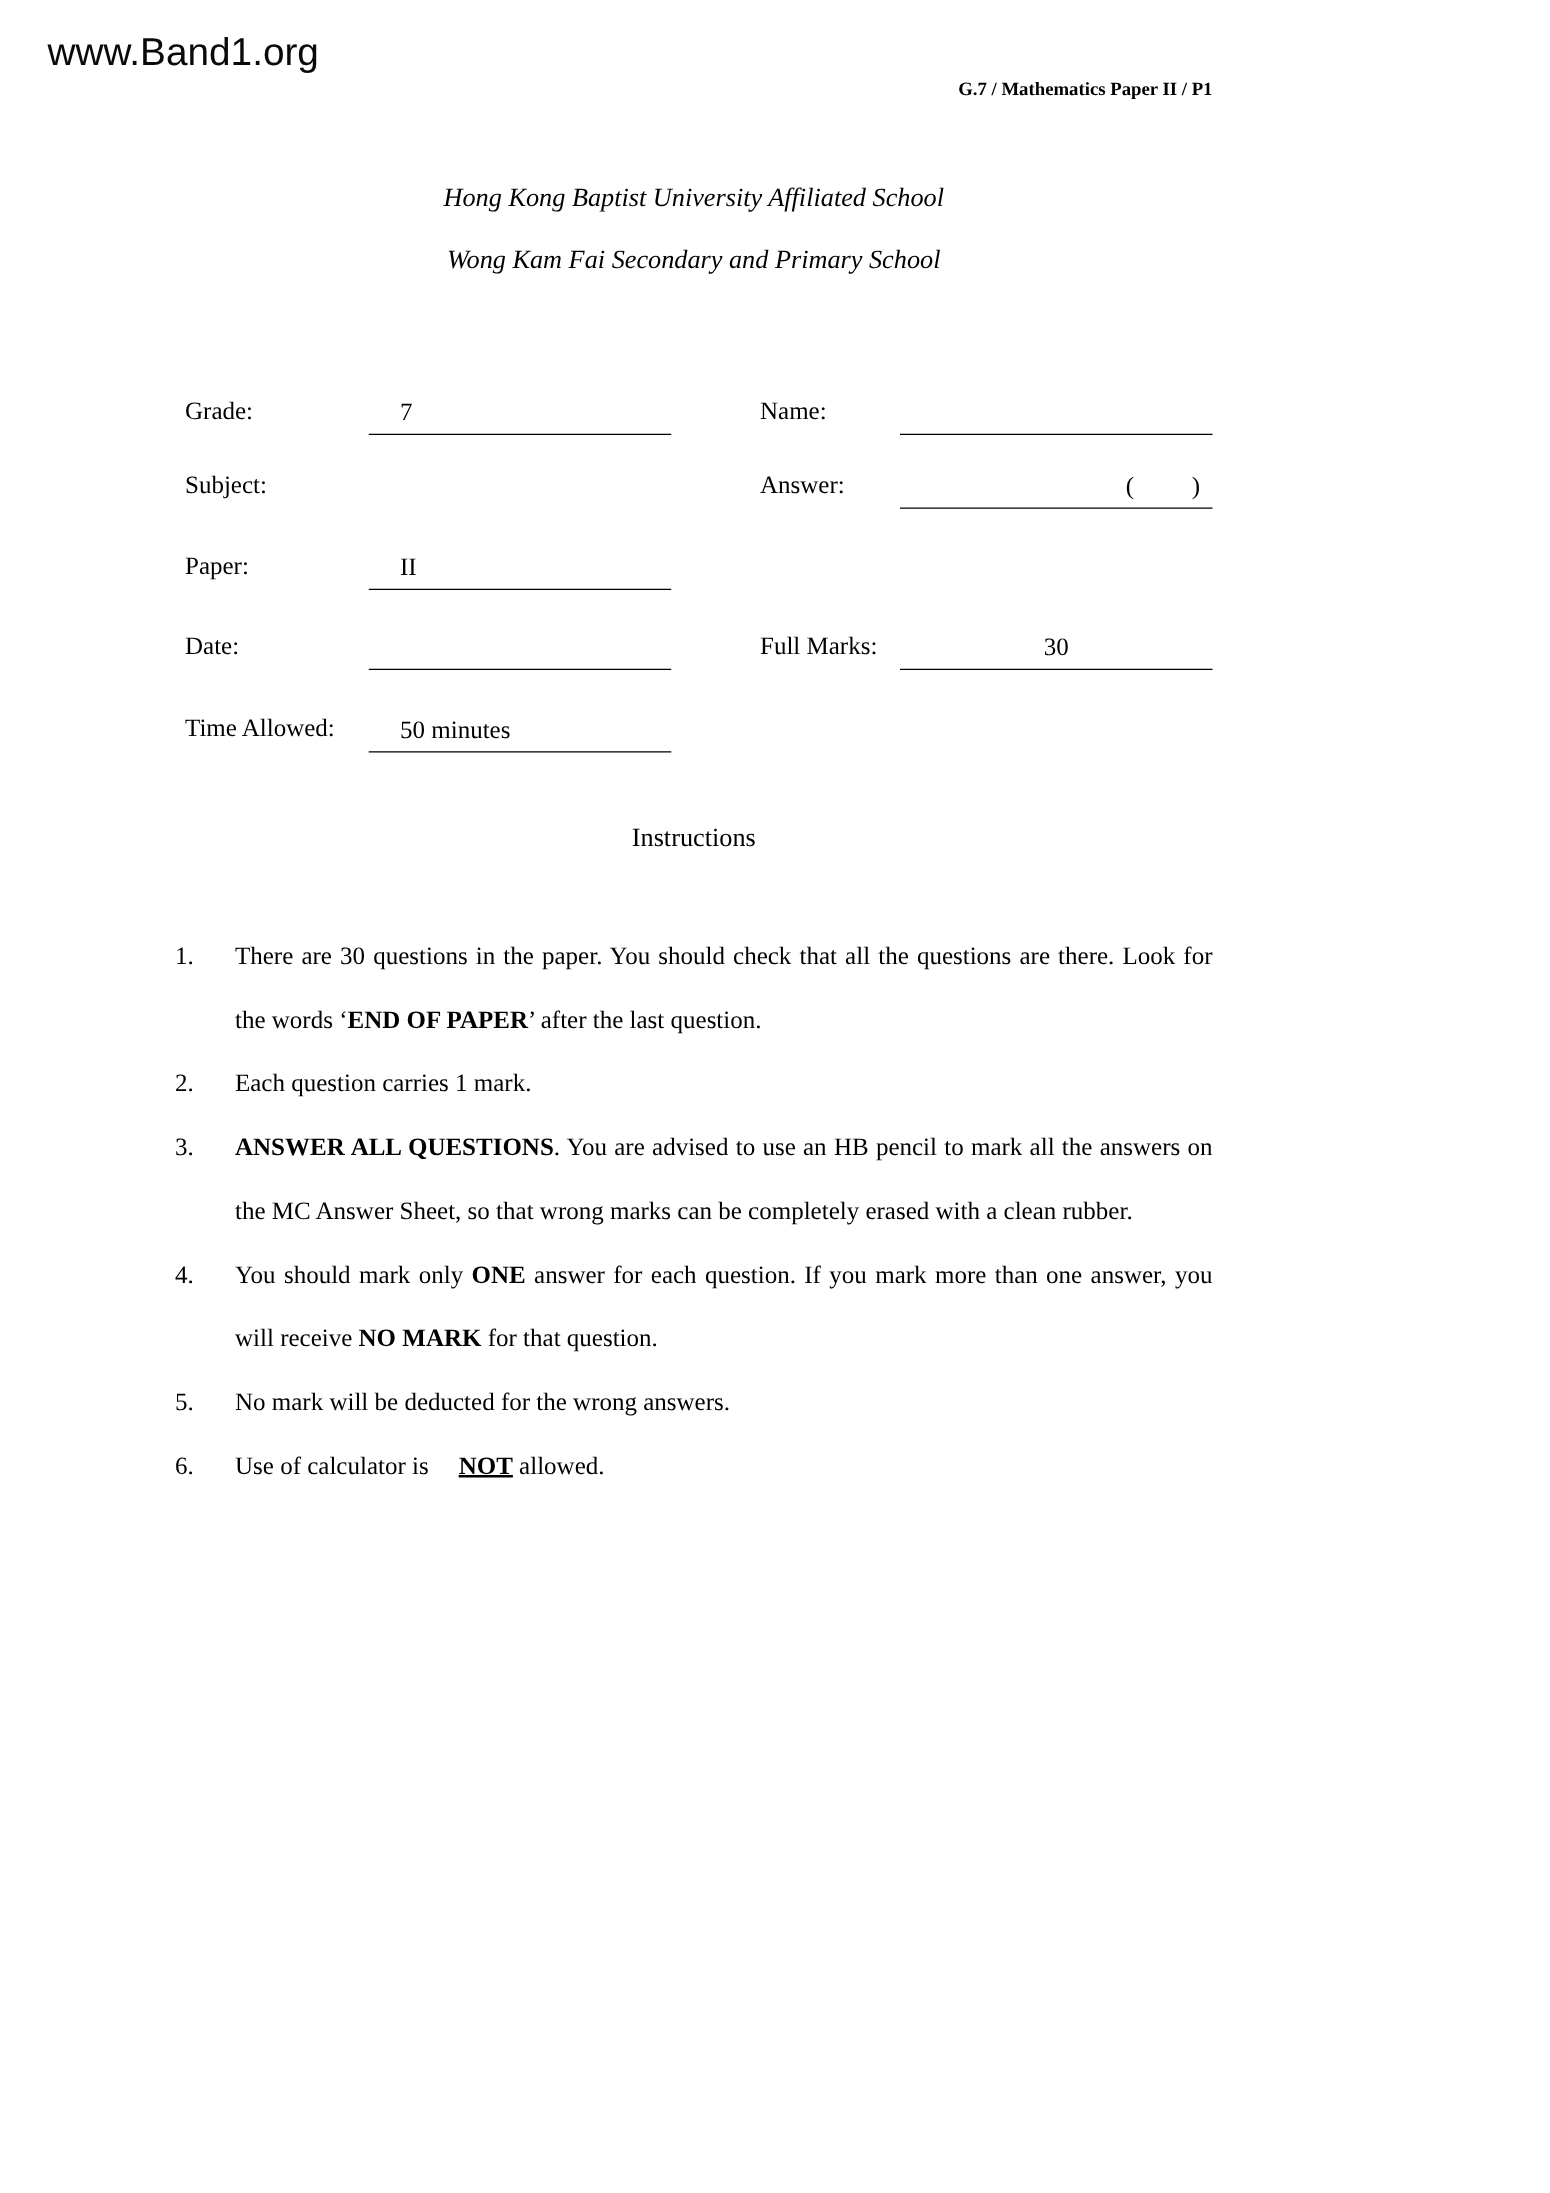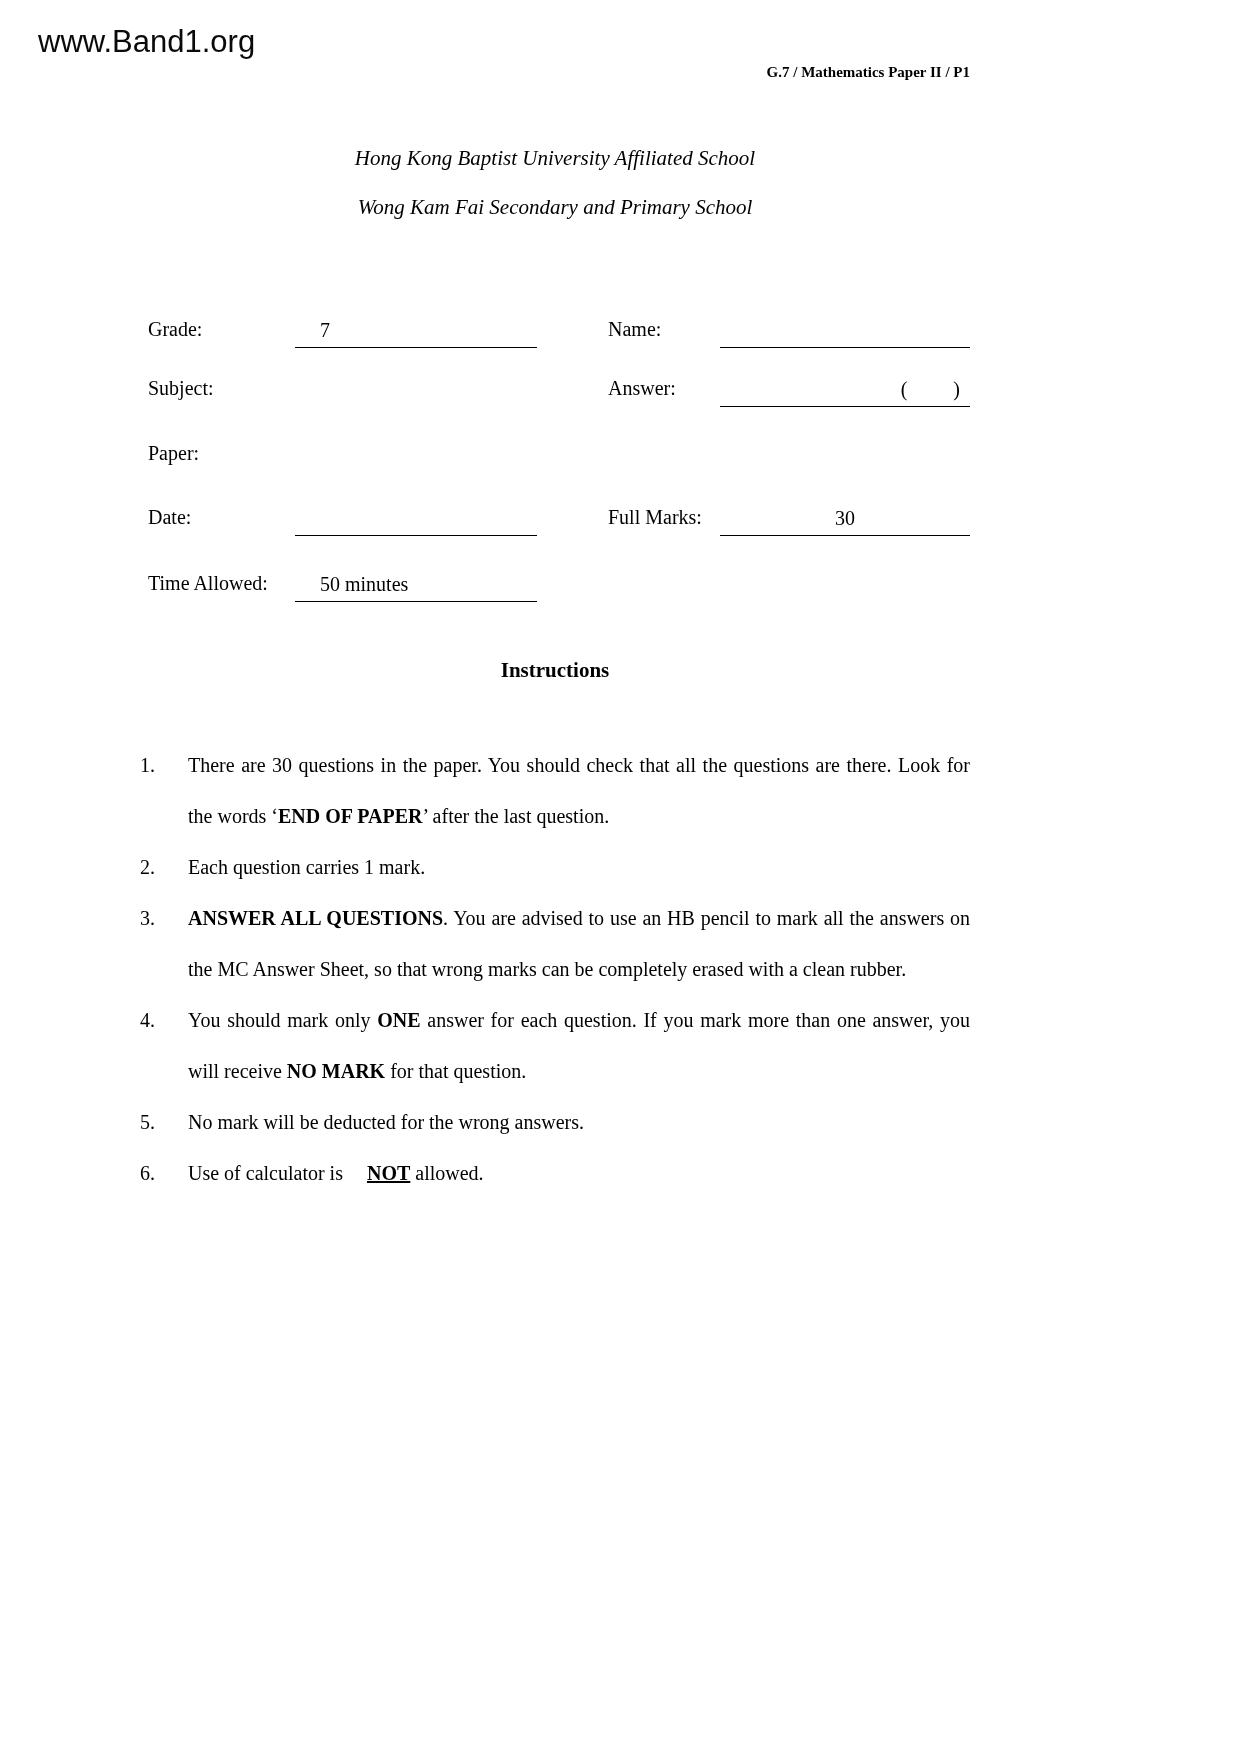--- a/index.html
+++ b/index.html
@@ -70,21 +70,21 @@
     justify-content: flex-end;
     gap: 46px;
     padding-right: 10px;
   }
   .instr-heading {
     position: absolute;
     top: 598px;
     left: 0;
     width: 100%;
     text-align: center;
-    font-weight: bold;
+    font-weight: normal;
     font-size: 21px;
   }
   .instructions {
     position: absolute;
     top: 680px;
     left: 0;
     width: 100%;
   }
   .instr-item { display: flex; font-size: 20px; line-height: 51px; }
   .instr-num { width: 48px; flex: none; }
@@ -119,20 +119,21 @@
       <div class="f-label left-label">Subject:</div>
       <div class="f-label right-label">Answer:</div>
       <div class="f-cell right-cell class-cell">
         <span>(</span>
         <span>)</span>
       </div>
     </div>
 
     <div class="form-row row-3">
       <div class="f-label left-label">Paper:</div>
+      <div class="f-cell left-cell">II</div>
     </div>
 
     <div class="form-row row-4">
       <div class="f-label left-label">Date:</div>
       <div class="f-cell left-cell"></div>
       <div class="f-label right-label">Full Marks:</div>
       <div class="f-cell right-cell center">30</div>
     </div>
 
     <div class="form-row row-5">

